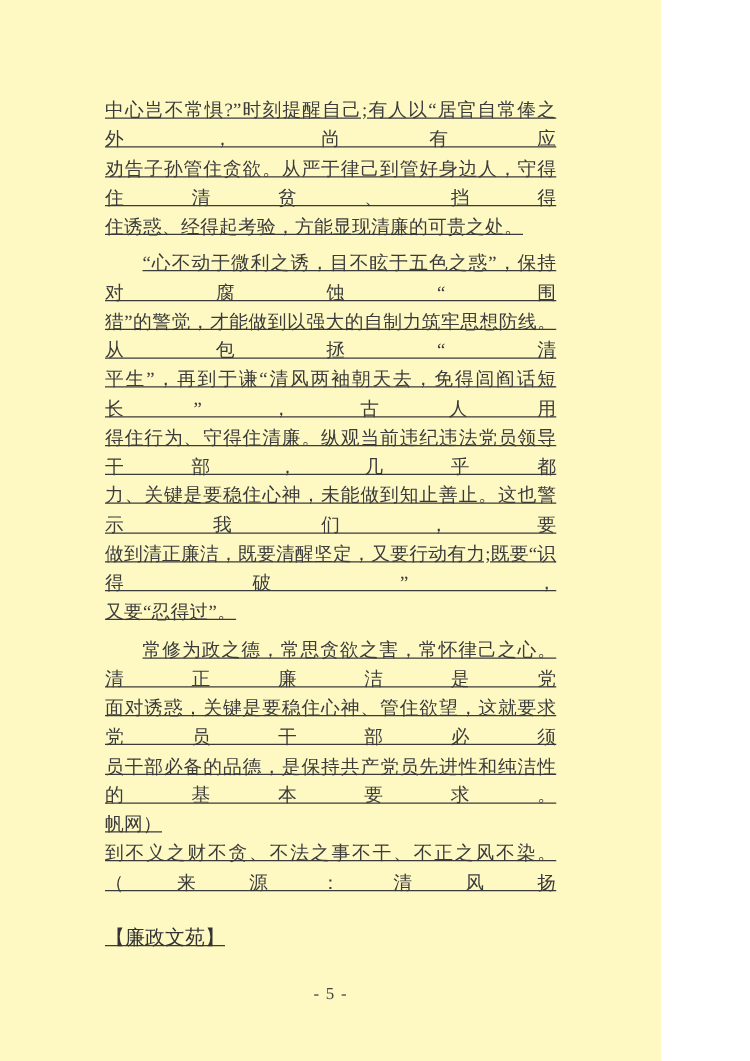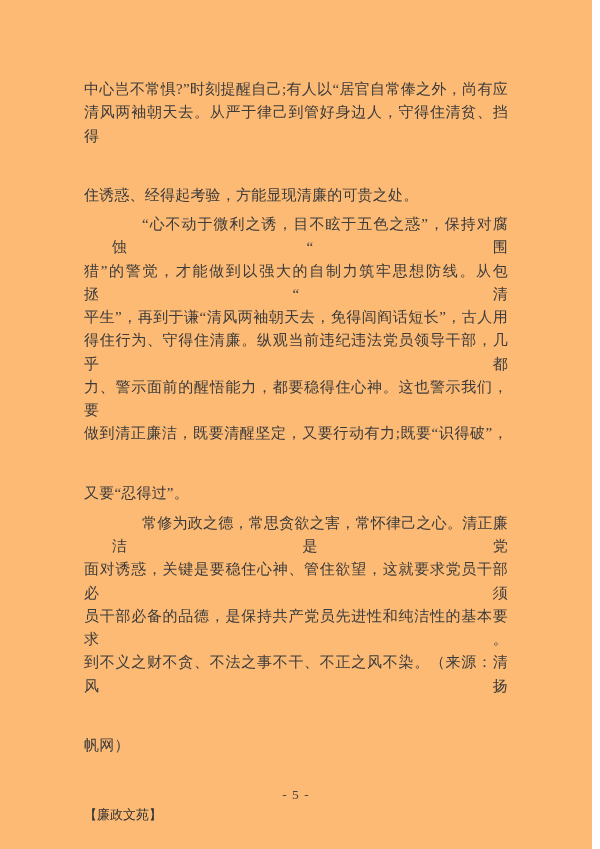--- a/index.html
+++ b/index.html
@@ -2,54 +2,53 @@
 <html><head>
 <meta charset="utf-8">
 <style>
   html, body {
     margin: 0;
     padding: 0;
     background: #ffffff;
   }
   .page {
     position: relative;
-    width: 592px;
+    width: 529px;
     height: 849px;
-    background: #fdba74;
+    background: #fef9c3;
     overflow: hidden;
     font-family: "Liberation Serif", "DejaVu Serif", serif;
     color: #3b3b3b;
+    text-decoration: underline;
   }
   .text-block {
     padding: 78px 84px 0 84px;
   }
   .paragraph {
     margin: 0;
   }
   .line {
     font-size: 15px;
     line-height: 23.25px;
     text-align: justify;
     text-align-last: justify;
     white-space: normal;
     letter-spacing: 0.2px;
   }
   .line.indent {
     text-indent: 2em;
-    margin-left: 28px;
   }
   .line.last {
     text-align-last: left;
-    margin-top: 36px;
   }
   .p2 { margin-top: 6px; }
   .p3 { margin-top: 7px; }
   .section-label {
-    margin-top: 46px;
-    font-size: 13px;
+    margin-top: 20px;
+    font-size: 16px;
     line-height: 23.25px;
     color: #333333;
     text-align: left;
   }
   .page-number {
     position: absolute;
     left: 0;
     right: 0;
     bottom: 46px;
     text-align: center;
@@ -59,40 +58,40 @@
   }
 </style>
 </head>
 <body>
 
 <div class="page">
   <div class="text-block">
 
     <div class="paragraph p1">
       <div class="line">中心岂不常惧?”时刻提醒自己;有人以“居官自常俸之外，尚有应</div>
-      <div class="line">清风两袖朝天去。从严于律己到管好身边人，守得住清贫、挡得</div>
+      <div class="line">劝告子孙管住贪欲。从严于律己到管好身边人，守得住清贫、挡得</div>
       <div class="line last">住诱惑、经得起考验，方能显现清廉的可贵之处。</div>
     </div>
 
     <div class="paragraph p2">
       <div class="line indent">“心不动于微利之诱，目不眩于五色之惑”，保持对腐蚀“围</div>
       <div class="line">猎”的警觉，才能做到以强大的自制力筑牢思想防线。从包拯“清</div>
       <div class="line">平生”，再到于谦“清风两袖朝天去，免得闾阎话短长”，古人用</div>
       <div class="line">得住行为、守得住清廉。纵观当前违纪违法党员领导干部，几乎都</div>
-      <div class="line">力、警示面前的醒悟能力，都要稳得住心神。这也警示我们，要</div>
+      <div class="line">力、关键是要稳住心神，未能做到知止善止。这也警示我们，要</div>
       <div class="line">做到清正廉洁，既要清醒坚定，又要行动有力;既要“识得破”，</div>
       <div class="line last">又要“忍得过”。</div>
     </div>
 
     <div class="paragraph p3">
       <div class="line indent">常修为政之德，常思贪欲之害，常怀律己之心。清正廉洁是党</div>
       <div class="line">面对诱惑，关键是要稳住心神、管住欲望，这就要求党员干部必须</div>
       <div class="line">员干部必备的品德，是保持共产党员先进性和纯洁性的基本要求。</div>
+      <div class="line last">帆网）</div>
       <div class="line">到不义之财不贪、不法之事不干、不正之风不染。（来源：清风扬</div>
-      <div class="line last">帆网）</div>
     </div>
 
     <div class="section-label">【廉政文苑】</div>
 
   </div>
 
   <div class="page-number">- 5 -</div>
 </div>
 
 </body></html>

